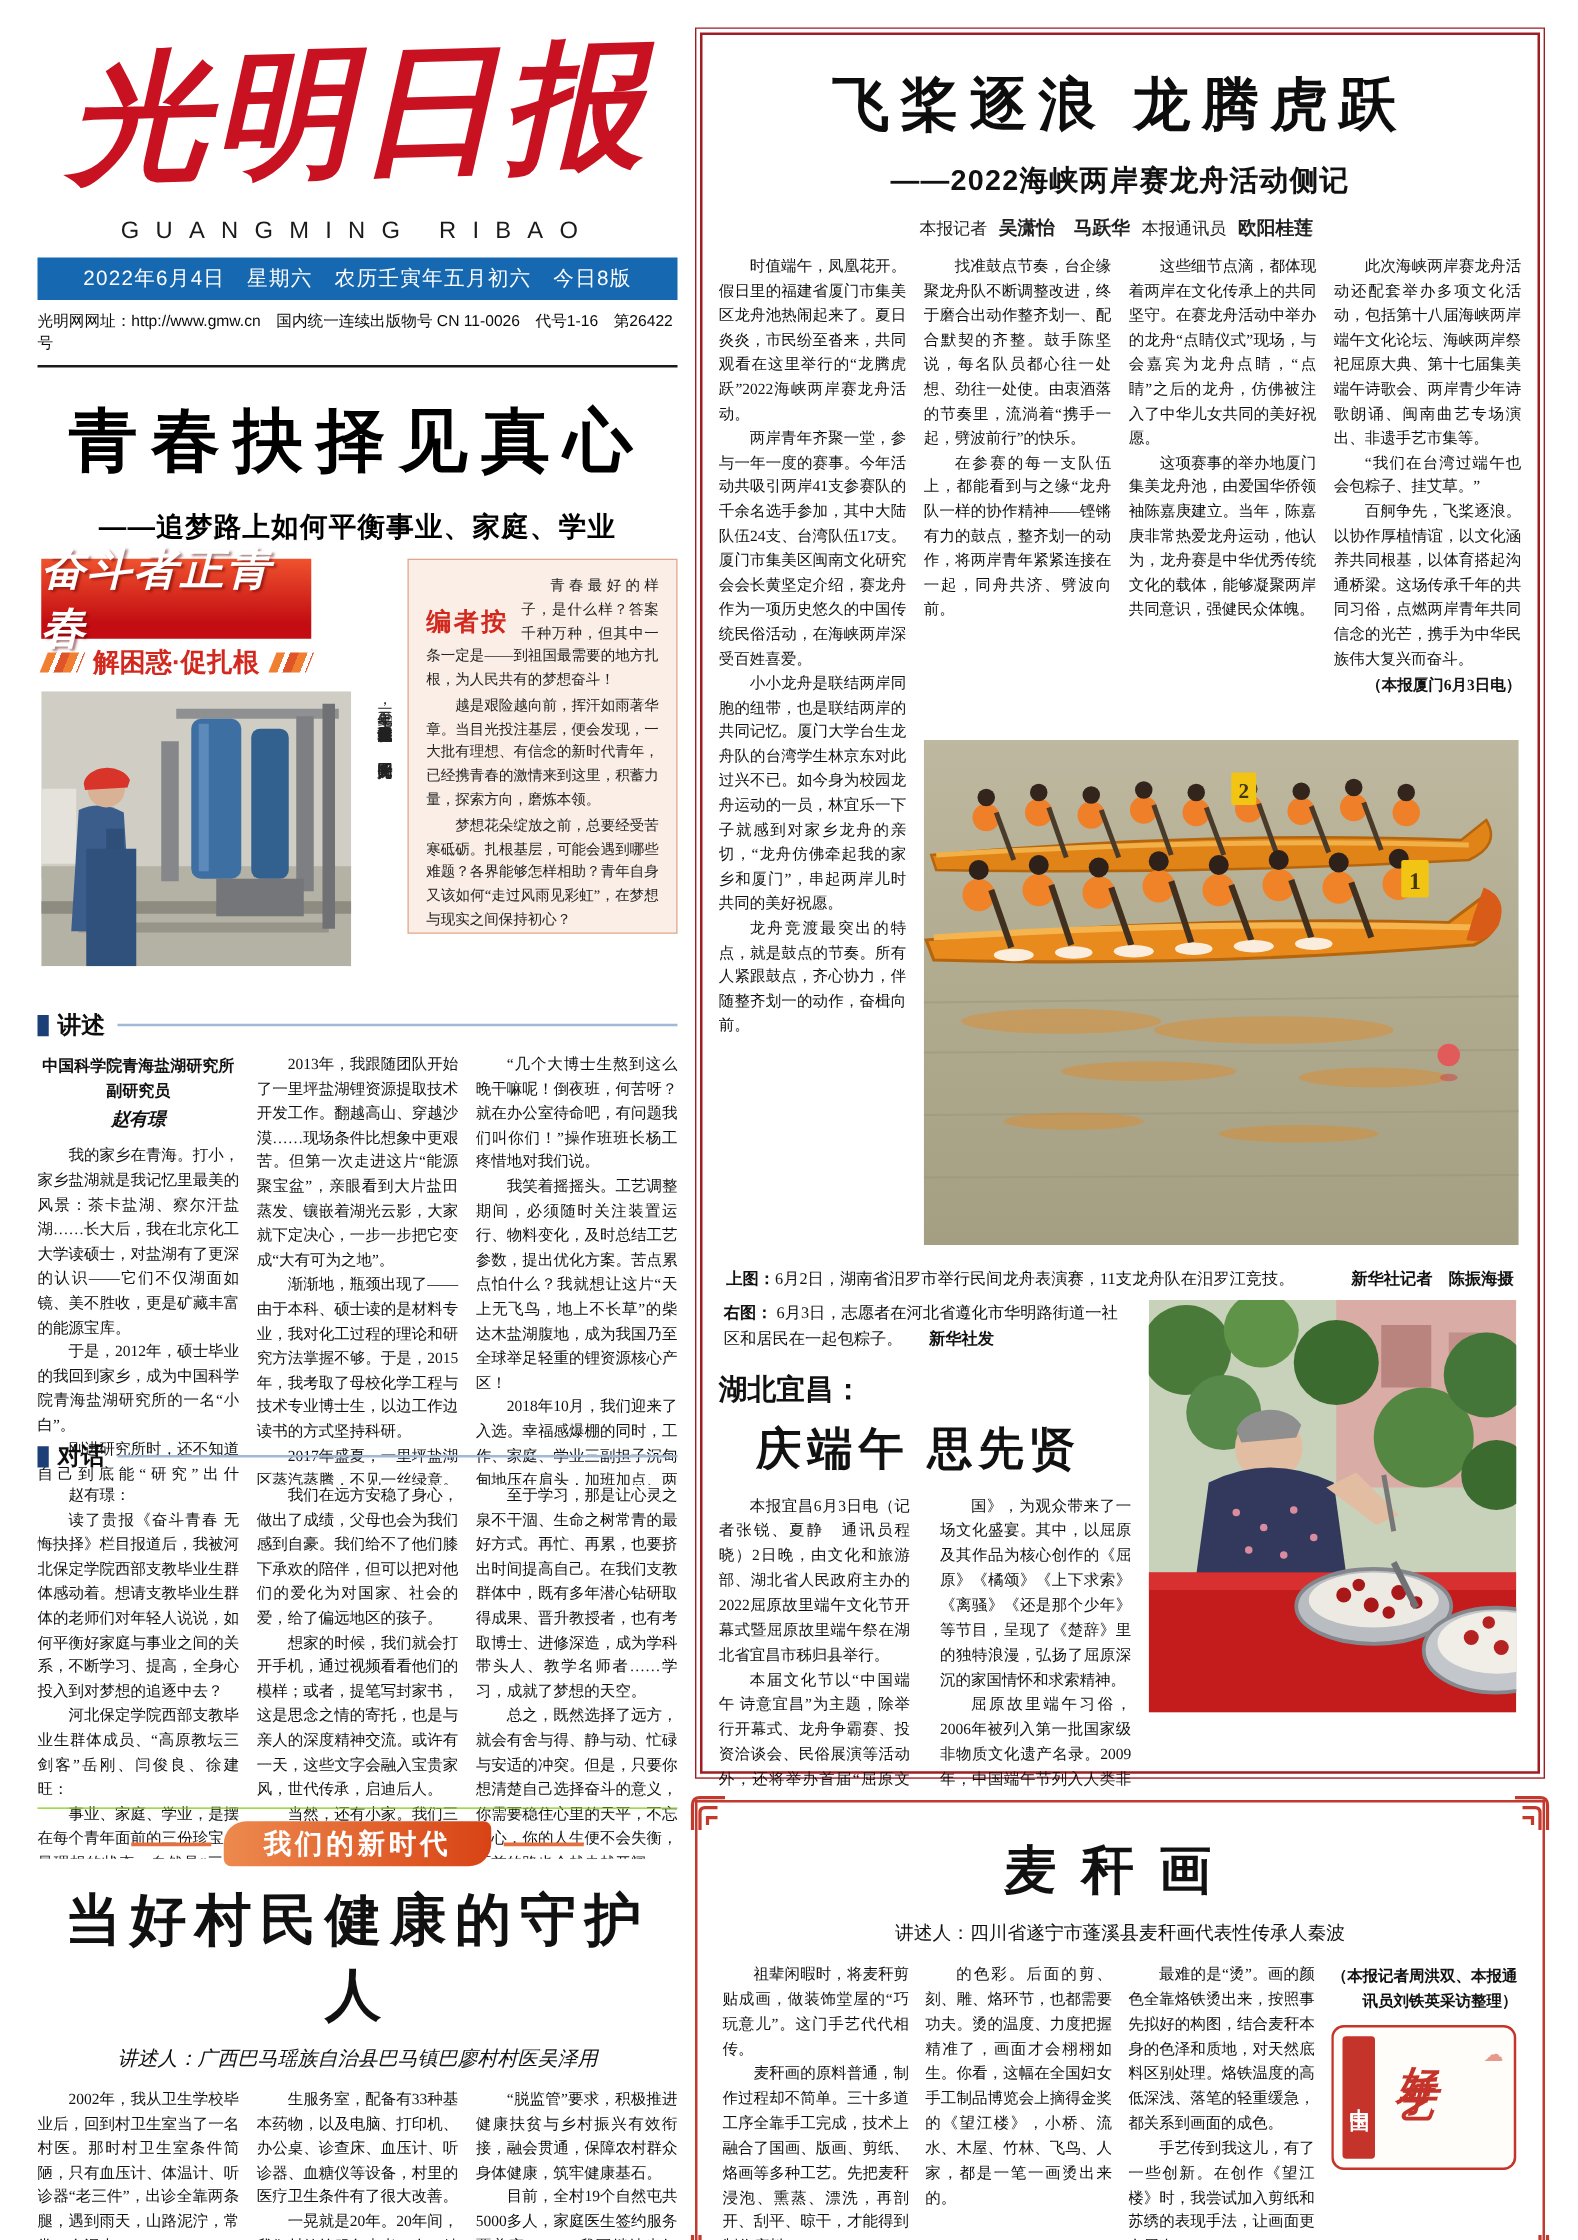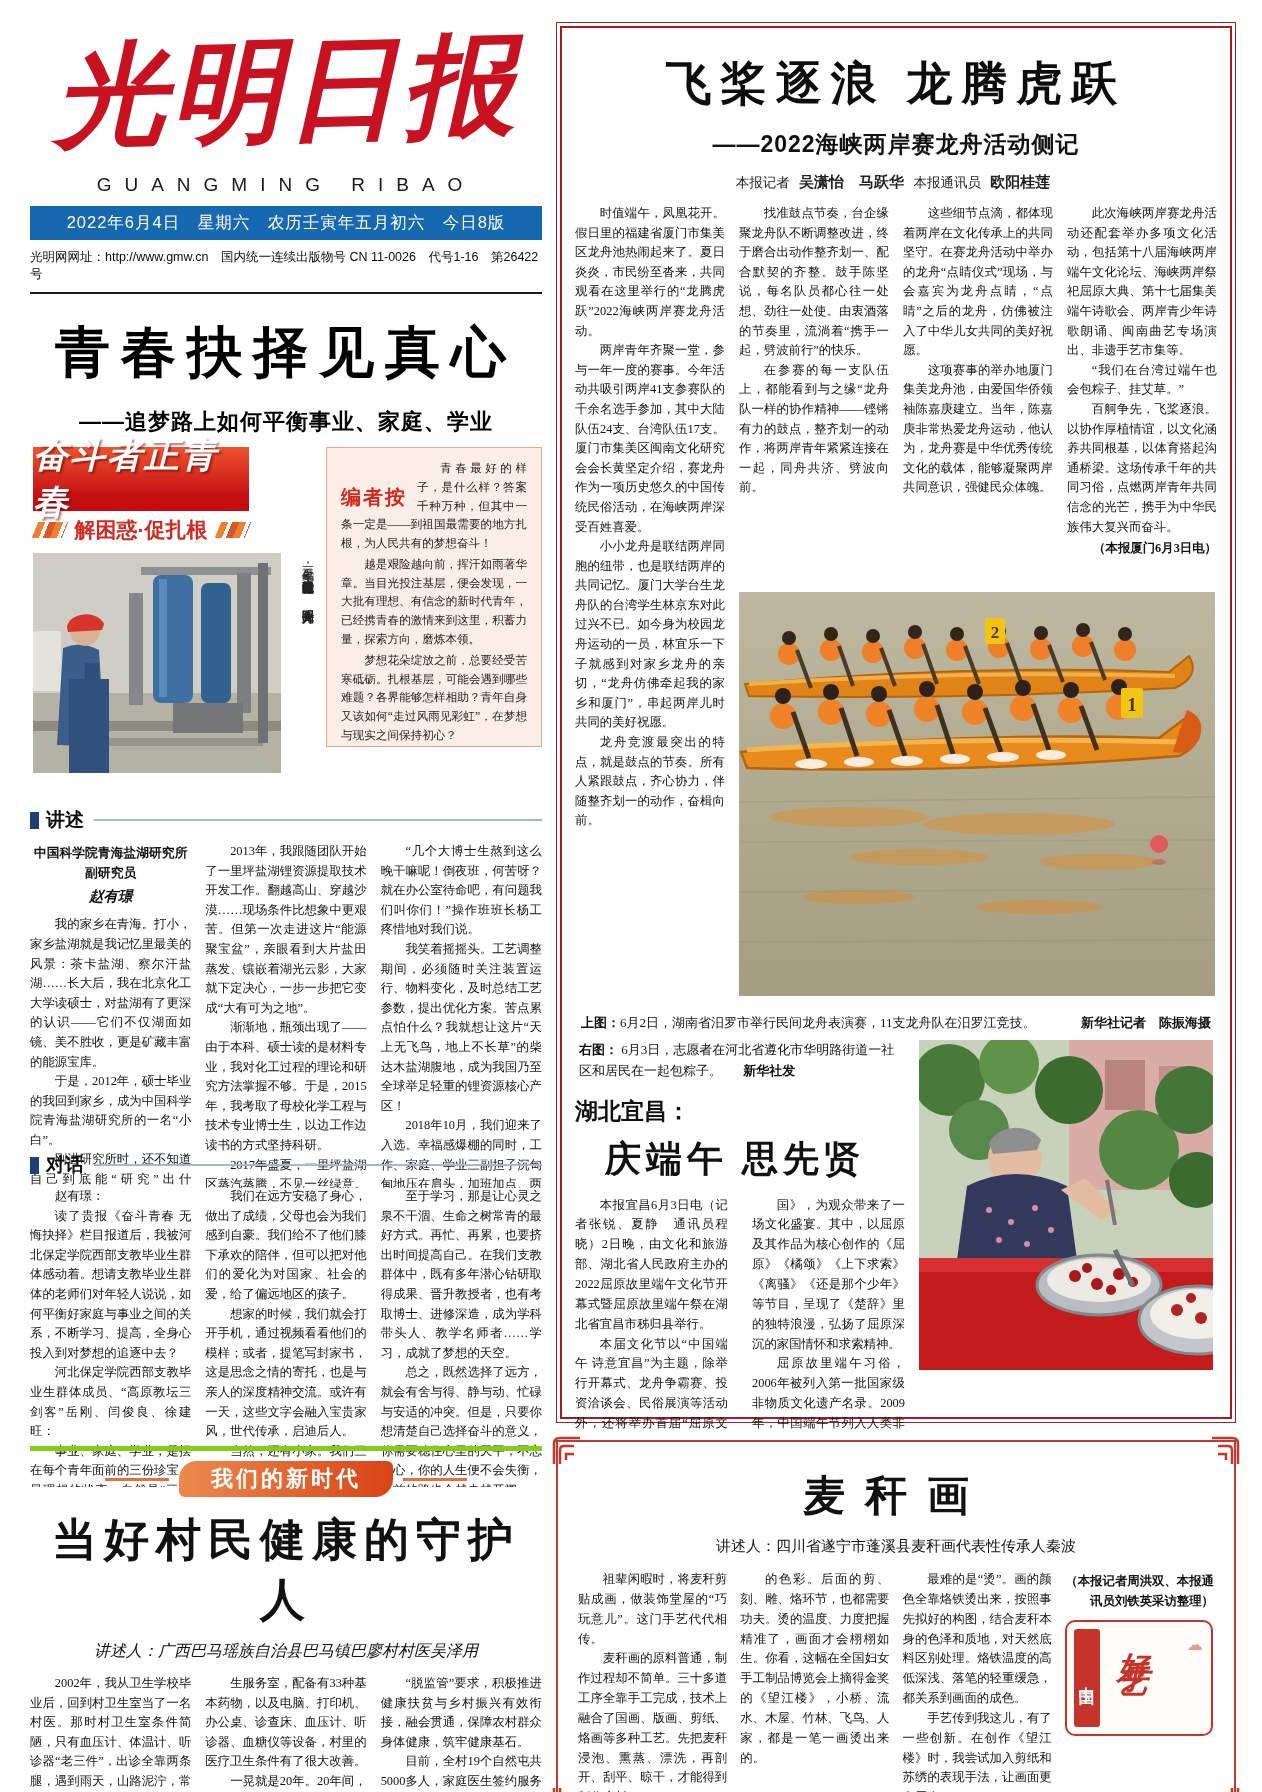--- a/index.html
+++ b/index.html
@@ -95,21 +95,21 @@
   .yc-place{font-weight:bold;font-size:23px;}
   .yc-title{font-weight:bold;font-size:36px;letter-spacing:5px;margin:8px 0 12px 30px;}
   .yc-cols{display:flex;gap:24px;height:238px;overflow:hidden;font-size:12.4px;
         line-height:1.6;text-align:justify;}
   .yc-cols .col{flex:1;overflow:hidden;}
   .yc-cols p.para{text-indent:2em;margin:0;}
   .zongzi-photo{flex:none;}
 
   
   #newera{position:absolute;left:30px;top:1446px;width:512px;height:346px;
-        border-top:5px solid #84cc16;padding-top:10px;overflow:hidden;}
+        border-top:1px solid #84cc16;padding-top:10px;overflow:hidden;}
   .badge-row{display:flex;align-items:center;justify-content:center;gap:10px;}
   .badge-line{width:64px;height:3px;background:#e4713d;}
   .badge{min-width:214px;height:36px;padding:0 18px;border-radius:18px 6px 18px 6px;
         background:linear-gradient(90deg,#ed8a4e,#d84315);color:#fff;display:flex;
         align-items:center;justify-content:center;font-family:"Liberation Sans",sans-serif;
         font-weight:bold;font-size:22px;letter-spacing:3px;}
   .nt-title{text-align:center;font-weight:bold;font-size:45px;letter-spacing:7px;margin-top:13px;}
   .nt-byline{text-align:center;font-size:16px;font-style:italic;margin-top:11px;}
   #newera .cols{height:212px;margin-top:12px;}
 

